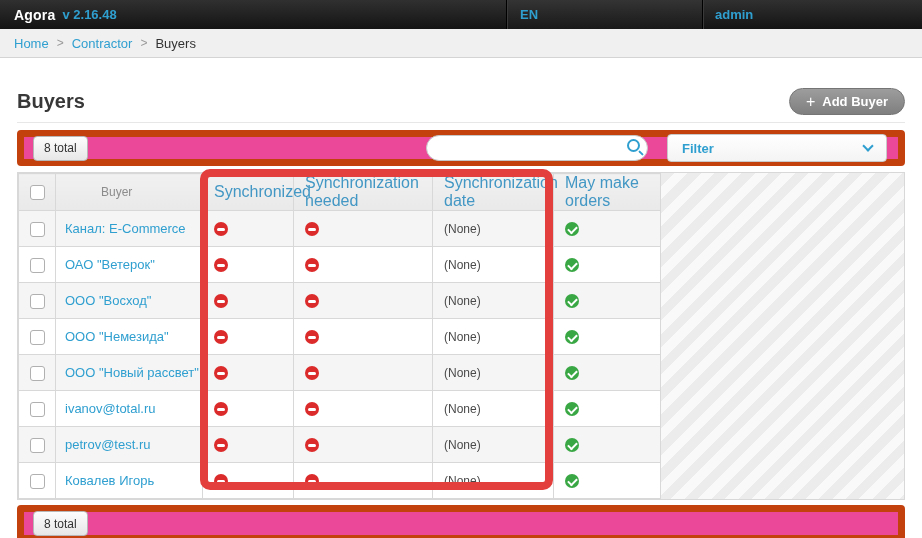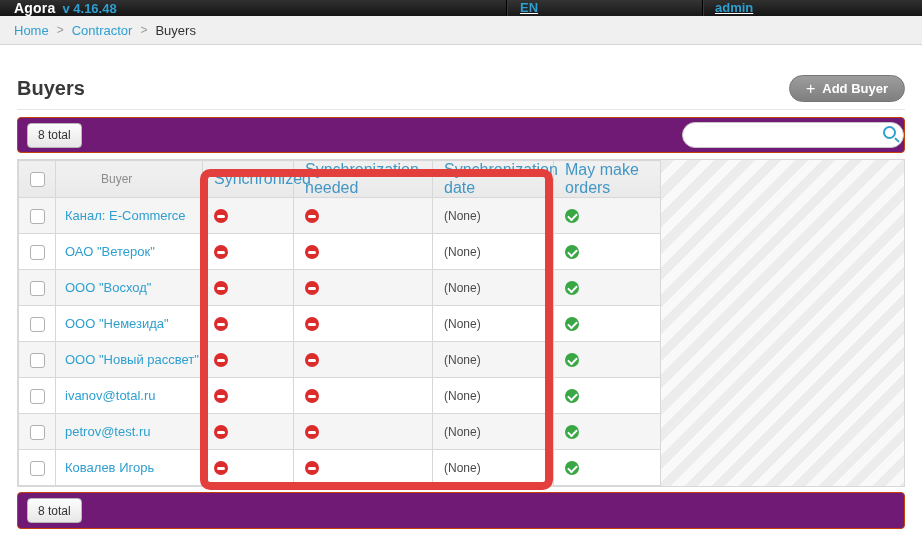--- a/index.html
+++ b/index.html
@@ -7,45 +7,45 @@
     --status-red:#dc2b2b;
     --status-green:#3aa745;
     --annot-red:#e23f3d;
   }
   *{box-sizing:border-box;}
   html,body{margin:0;padding:0;}
   body{font-family:"Liberation Sans",sans-serif;background:#fff;}
   #page{position:relative;width:922px;height:538px;background:#fff;overflow:hidden;}
 
   
-  .topbar{height:16px;background:linear-gradient(#303030,#141414);display:flex;align-items:stretch;color:#fff;font-size:13px;}
+  .topbar{height:29px;background:linear-gradient(#303030,#141414);display:flex;align-items:stretch;color:#fff;font-size:13px;}
   .brand-wrap{flex:1;display:flex;align-items:center;padding-left:14px;}
   .brand-wrap .brand{font-weight:bold;font-size:14px;color:#fff;letter-spacing:.2px;}
   .brand-wrap .version{font-weight:bold;color:var(--link-blue);margin-left:7px;font-size:13px;}
-  .tb-cell{display:flex;align-items:flex-start;border-left:1px solid #000;box-shadow:inset 1px 0 0 #3a3a3a;cursor:pointer;text-decoration:underline;}
+  .tb-cell{display:flex;align-items:center;border-left:1px solid #000;box-shadow:inset 1px 0 0 #3a3a3a;cursor:pointer;}
   .tb-cell span{color:var(--link-blue);font-weight:bold;}
   .tb-cell.lang{width:196px;padding-left:13px;background:linear-gradient(#343434,#191919);}
   .tb-cell.user{width:220px;padding-left:12px;}
 
   
   .breadcrumb{height:29px;background:#f0f0f0;border-bottom:1px solid #d4d4d4;display:flex;align-items:center;padding-left:14px;font-size:13px;}
   .breadcrumb a{color:var(--link-blue);text-decoration:none;cursor:pointer;}
   .breadcrumb .sep{color:#9a9a9a;margin:0 8px;font-size:12px;}
   .breadcrumb .current{color:#333;}
 
   
   .content{padding:0 17px;}
   .page-head{margin-top:30px;display:flex;align-items:center;justify-content:space-between;height:27px;}
   .page-head h1{margin:0;font-size:20px;font-weight:bold;color:#383838;}
   .btn-add{display:flex;align-items:center;height:27px;padding:0 16px;border:1px solid #757575;border-radius:14px;background:linear-gradient(#9d9d9d,#7f7f7f);color:#fff;font-weight:bold;font-size:13px;cursor:pointer;font-family:inherit;}
   .btn-add .plus{font-size:16px;font-weight:normal;margin-right:7px;line-height:1;}
   .rule{border-top:1px solid #e7e7e7;margin-top:7px;}
 
   
-  .toolbar,.footerbar{margin-top:7px;height:36px;background:#701a75;border:1px solid #c2410c;border-radius:4px;display:flex;align-items:center;}
+  .toolbar,.footerbar{margin-top:7px;height:36px;background:#ec4899;border:7px solid #c2410c;border-radius:4px;display:flex;align-items:center;}
   .footerbar{margin-top:5px;height:37px;}
   .btn-total{margin-left:9px;height:25px;padding:0 10px;font-size:12px;color:#333;background:linear-gradient(#fdfdfd,#e7e7e7);border:1px solid #b7b7b7;border-radius:4px;cursor:pointer;font-family:inherit;}
   .search{position:relative;margin-left:auto;width:222px;height:26px;}
   .search-input{width:100%;height:26px;border:1px solid #c6c6c6;border-radius:13px;padding:0 30px 0 12px;font-size:13px;outline:none;background:#fff;font-family:inherit;}
   .mag{position:absolute;right:8px;top:4px;width:13px;height:13px;border:2px solid var(--link-blue);border-radius:50%;cursor:pointer;}
   .mag::after{content:'';position:absolute;width:2px;height:6px;background:var(--link-blue);transform:rotate(-45deg);left:11px;top:9px;border-radius:1px;}
   .filter{margin-left:19px;margin-right:11px;width:220px;height:28px;border:1px solid #c9c9c9;border-radius:4px;background:linear-gradient(#fff,#f4f4f4);display:flex;align-items:center;justify-content:space-between;padding:0 14px;cursor:pointer;}
   .filter span:first-child{color:var(--link-blue);font-size:13px;font-weight:bold;}
   .chev{width:8px;height:8px;border-right:2px solid var(--link-blue);border-bottom:2px solid var(--link-blue);transform:rotate(45deg);margin-top:-4px;}
 
@@ -76,21 +76,21 @@
   .annotation-box{position:absolute;left:200px;top:169px;width:353px;height:321px;border:8px solid var(--annot-red);border-radius:10px;pointer-events:none;z-index:10;}
 </style>
 </head>
 <body>
 
 <div id="page">
 
   <header class="topbar">
     <div class="brand-wrap">
       <span class="brand">Agora</span>
-      <span class="version">v 4.16.48</span>
+      <span class="version">v 2.16.48</span>
     </div>
     <div class="tb-cell lang">
       <span>EN</span>
     </div>
     <div class="tb-cell user">
       <span>admin</span>
     </div>
   </header>
 
   <nav class="breadcrumb">
@@ -111,20 +111,24 @@
       </button>
     </div>
 
     <div class="rule"></div>
 
     <div class="toolbar">
       <button class="btn-total">8 total</button>
       <div class="search">
         <input class="search-input" type="text" placeholder="" style="">
         <span class="mag"></span>
+      </div>
+      <div class="filter">
+        <span>Filter</span>
+        <span class="chev"></span>
       </div>
     </div>
 
     <div class="table-wrap">
       <table>
         <colgroup>
           <col style="width:37px">
             <col style="width:147px">
             <col style="width:91px">
           <col style="width:139px">

